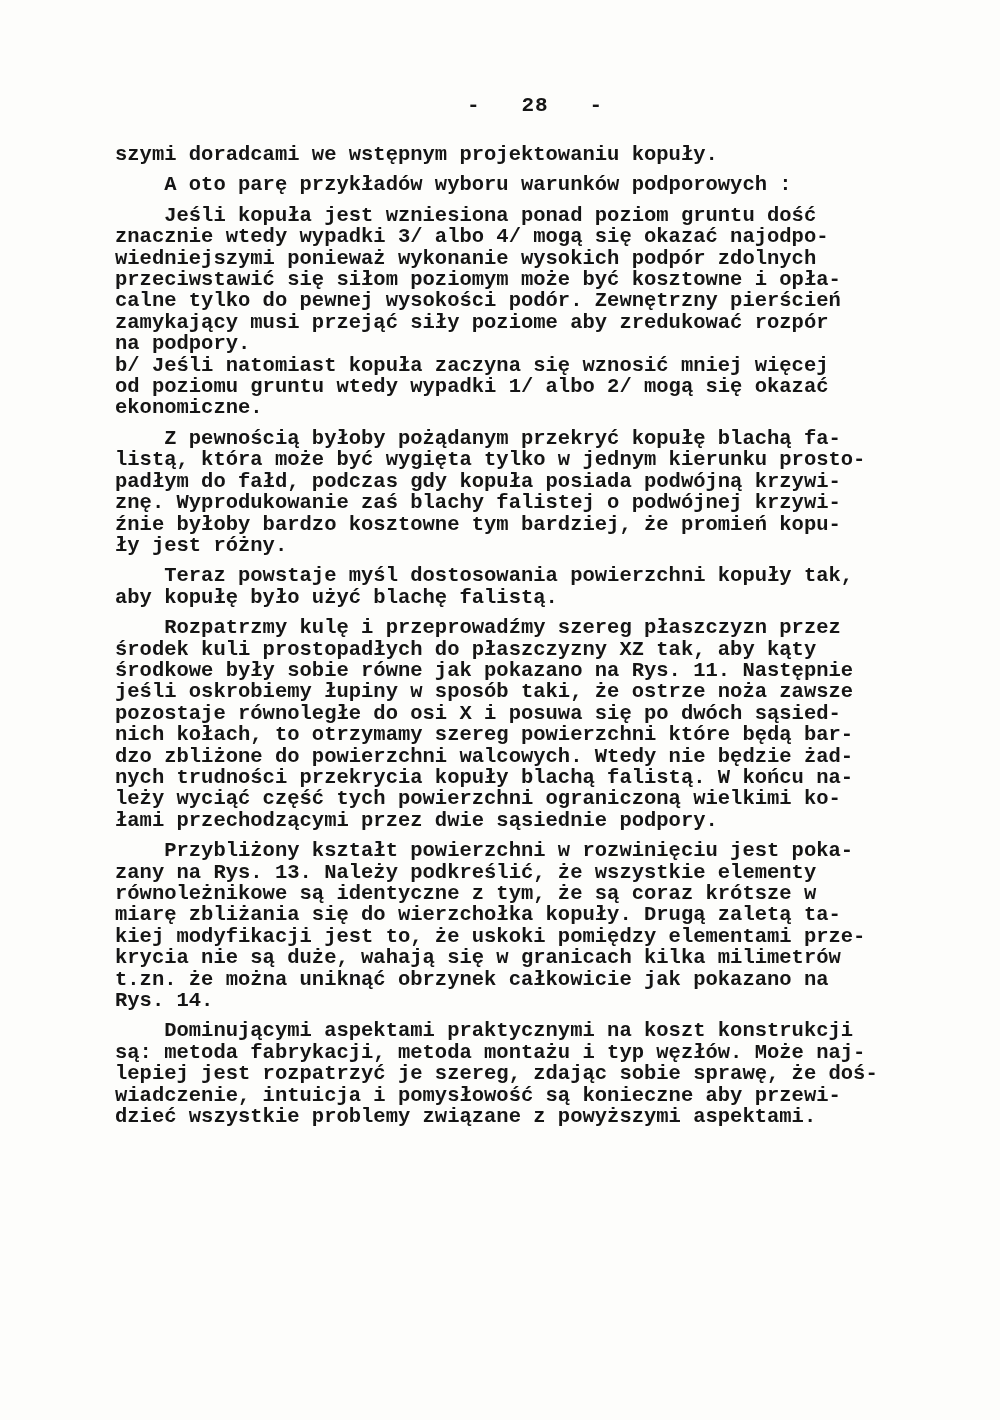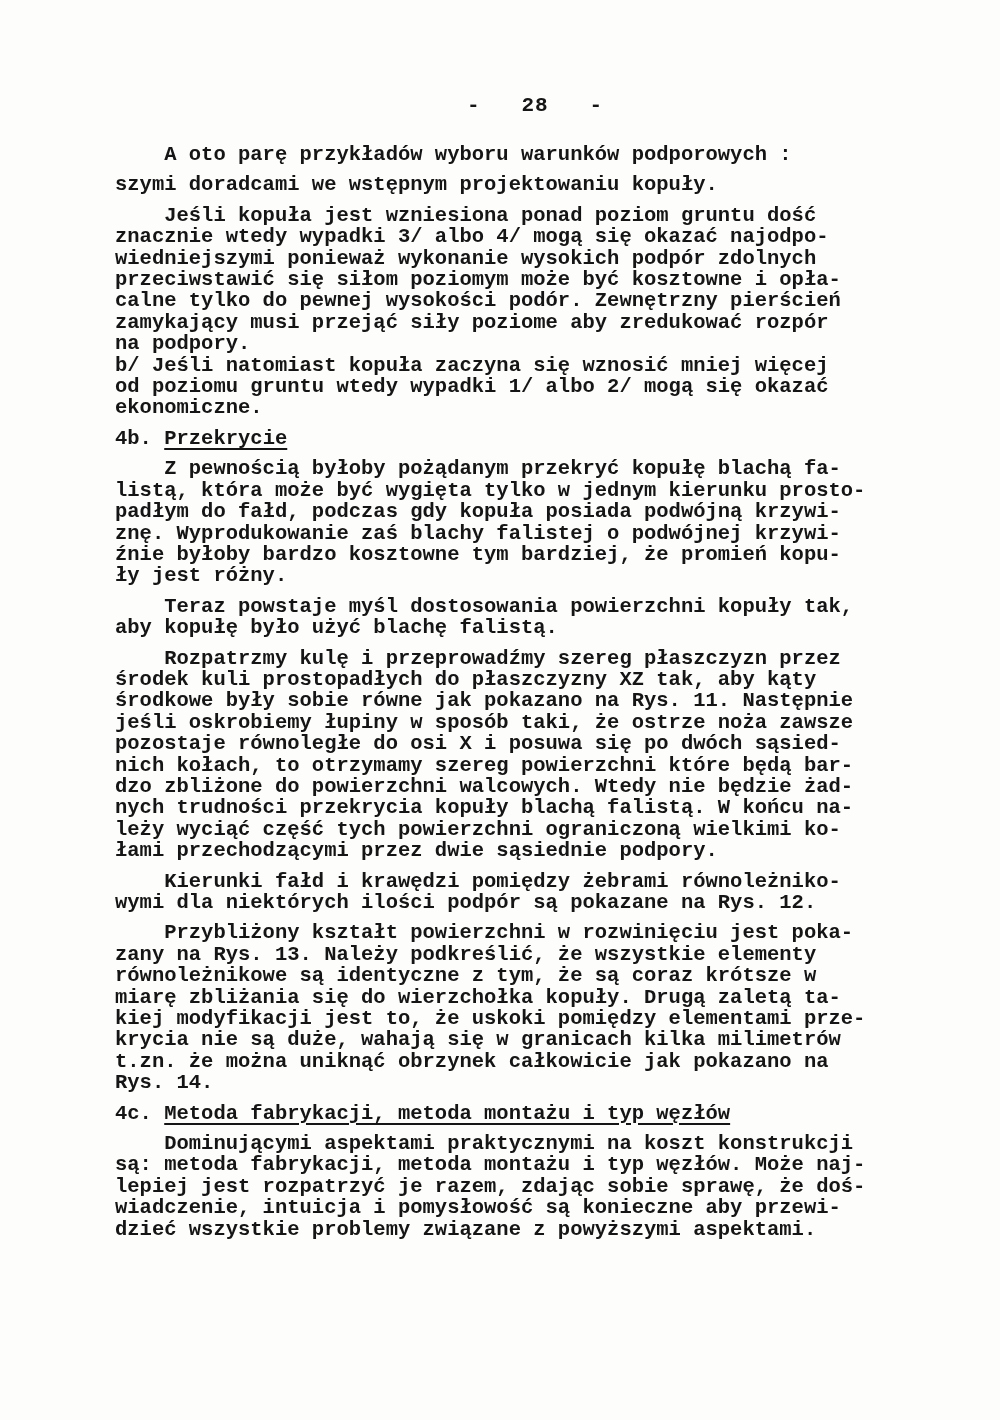--- a/index.html
+++ b/index.html
@@ -45,61 +45,57 @@
     text-decoration-thickness: 2px;
     text-underline-offset: 4px;
   }
 </style>
 </head>
 <body>
 
 <div class="sheet">
   <div class="page-number">-   28   -</div>
   <div class="content">
+      <p class="block">szymi doradcami we wstępnym projektowaniu kopuły.</p>
       <p class="block">    A oto parę przykładów wyboru warunków podporowych :</p>
-      <p class="block">szymi doradcami we wstępnym projektowaniu kopuły.</p>
       <p class="block">    Jeśli kopuła jest wzniesiona ponad poziom gruntu dość
 znacznie wtedy wypadki 3/ albo 4/ mogą się okazać najodpo-
 wiedniejszymi ponieważ wykonanie wysokich podpór zdolnych
 przeciwstawić się siłom poziomym może być kosztowne i opła-
 calne tylko do pewnej wysokości podór. Zewnętrzny pierścień
 zamykający musi przejąć siły poziome aby zredukować rozpór
 na podpory.
 b/ Jeśli natomiast kopuła zaczyna się wznosić mniej więcej
 od poziomu gruntu wtedy wypadki 1/ albo 2/ mogą się okazać
 ekonomiczne.</p>
-      <p class="block heading"><span>4b. </span><span class="underlined">Przekrycie</span></p>
       <p class="block">    Z pewnością byłoby pożądanym przekryć kopułę blachą fa-
 listą, która może być wygięta tylko w jednym kierunku prosto-
 padłym do fałd, podczas gdy kopuła posiada podwójną krzywi-
 znę. Wyprodukowanie zaś blachy falistej o podwójnej krzywi-
 źnie byłoby bardzo kosztowne tym bardziej, że promień kopu-
 ły jest różny.</p>
       <p class="block">    Teraz powstaje myśl dostosowania powierzchni kopuły tak,
 aby kopułę było użyć blachę falistą.</p>
       <p class="block">    Rozpatrzmy kulę i przeprowadźmy szereg płaszczyzn przez
 środek kuli prostopadłych do płaszczyzny XZ tak, aby kąty
 środkowe były sobie równe jak pokazano na Rys. 11. Następnie
 jeśli oskrobiemy łupiny w sposób taki, że ostrze noża zawsze
 pozostaje równoległe do osi X i posuwa się po dwóch sąsied-
 nich kołach, to otrzymamy szereg powierzchni które będą bar-
 dzo zbliżone do powierzchni walcowych. Wtedy nie będzie żad-
 nych trudności przekrycia kopuły blachą falistą. W końcu na-
 leży wyciąć część tych powierzchni ograniczoną wielkimi ko-
 łami przechodzącymi przez dwie sąsiednie podpory.</p>
-      <p class="block">    Kierunki fałd i krawędzi pomiędzy żebrami równoleżniko-
-wymi dla niektórych ilości podpór są pokazane na Rys. 12.</p>
       <p class="block">    Przybliżony kształt powierzchni w rozwinięciu jest poka-
 zany na Rys. 13. Należy podkreślić, że wszystkie elementy
 równoleżnikowe są identyczne z tym, że są coraz krótsze w
 miarę zbliżania się do wierzchołka kopuły. Drugą zaletą ta-
 kiej modyfikacji jest to, że uskoki pomiędzy elementami prze-
 krycia nie są duże, wahają się w granicach kilka milimetrów
 t.zn. że można uniknąć obrzynek całkowicie jak pokazano na
 Rys. 14.</p>
-      <p class="block heading"><span>4c. </span><span class="underlined">Metoda fabrykacji, metoda montażu i typ węzłów</span></p>
       <p class="block">    Dominującymi aspektami praktycznymi na koszt konstrukcji
 są: metoda fabrykacji, metoda montażu i typ węzłów. Może naj-
-lepiej jest rozpatrzyć je razem, zdając sobie sprawę, że doś-
+lepiej jest rozpatrzyć je szereg, zdając sobie sprawę, że doś-
 wiadczenie, intuicja i pomysłowość są konieczne aby przewi-
 dzieć wszystkie problemy związane z powyższymi aspektami.</p>
     </div>
 </div>
 
 </body></html>

